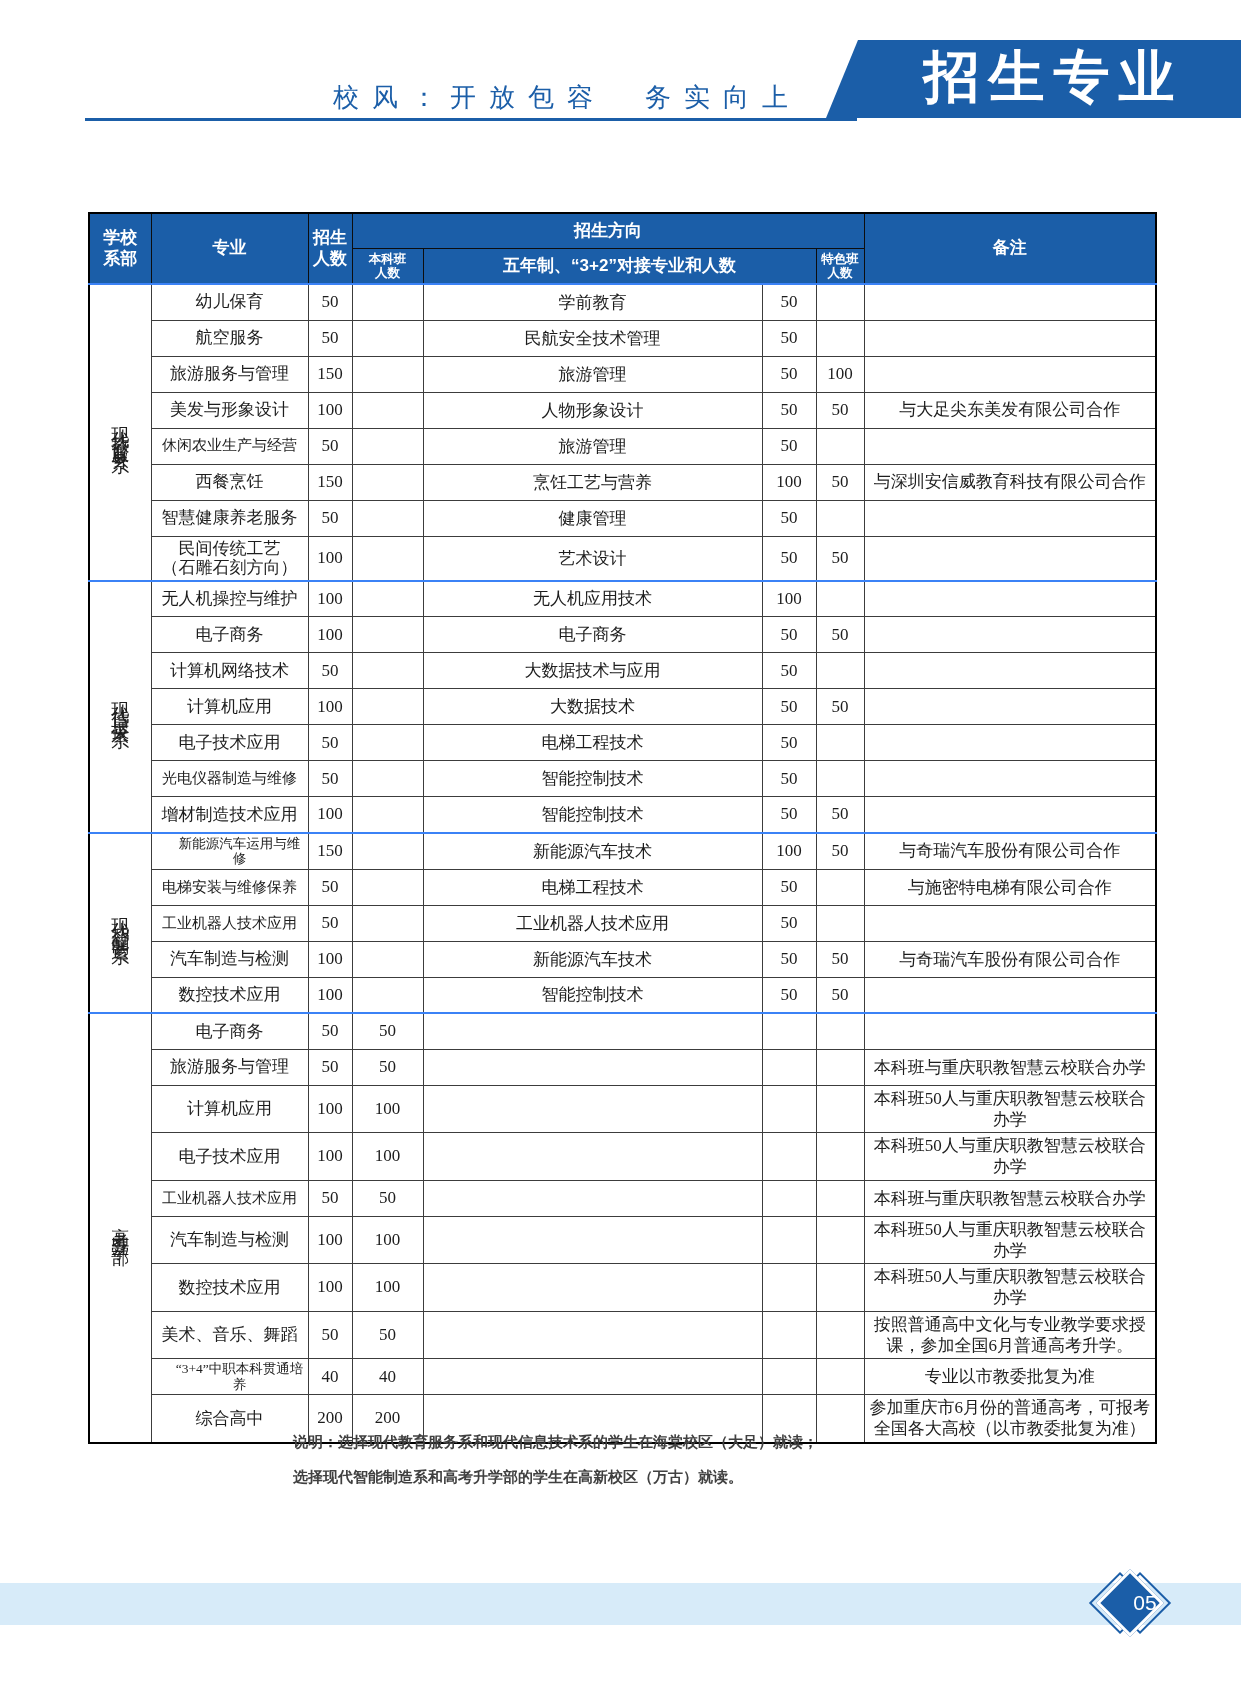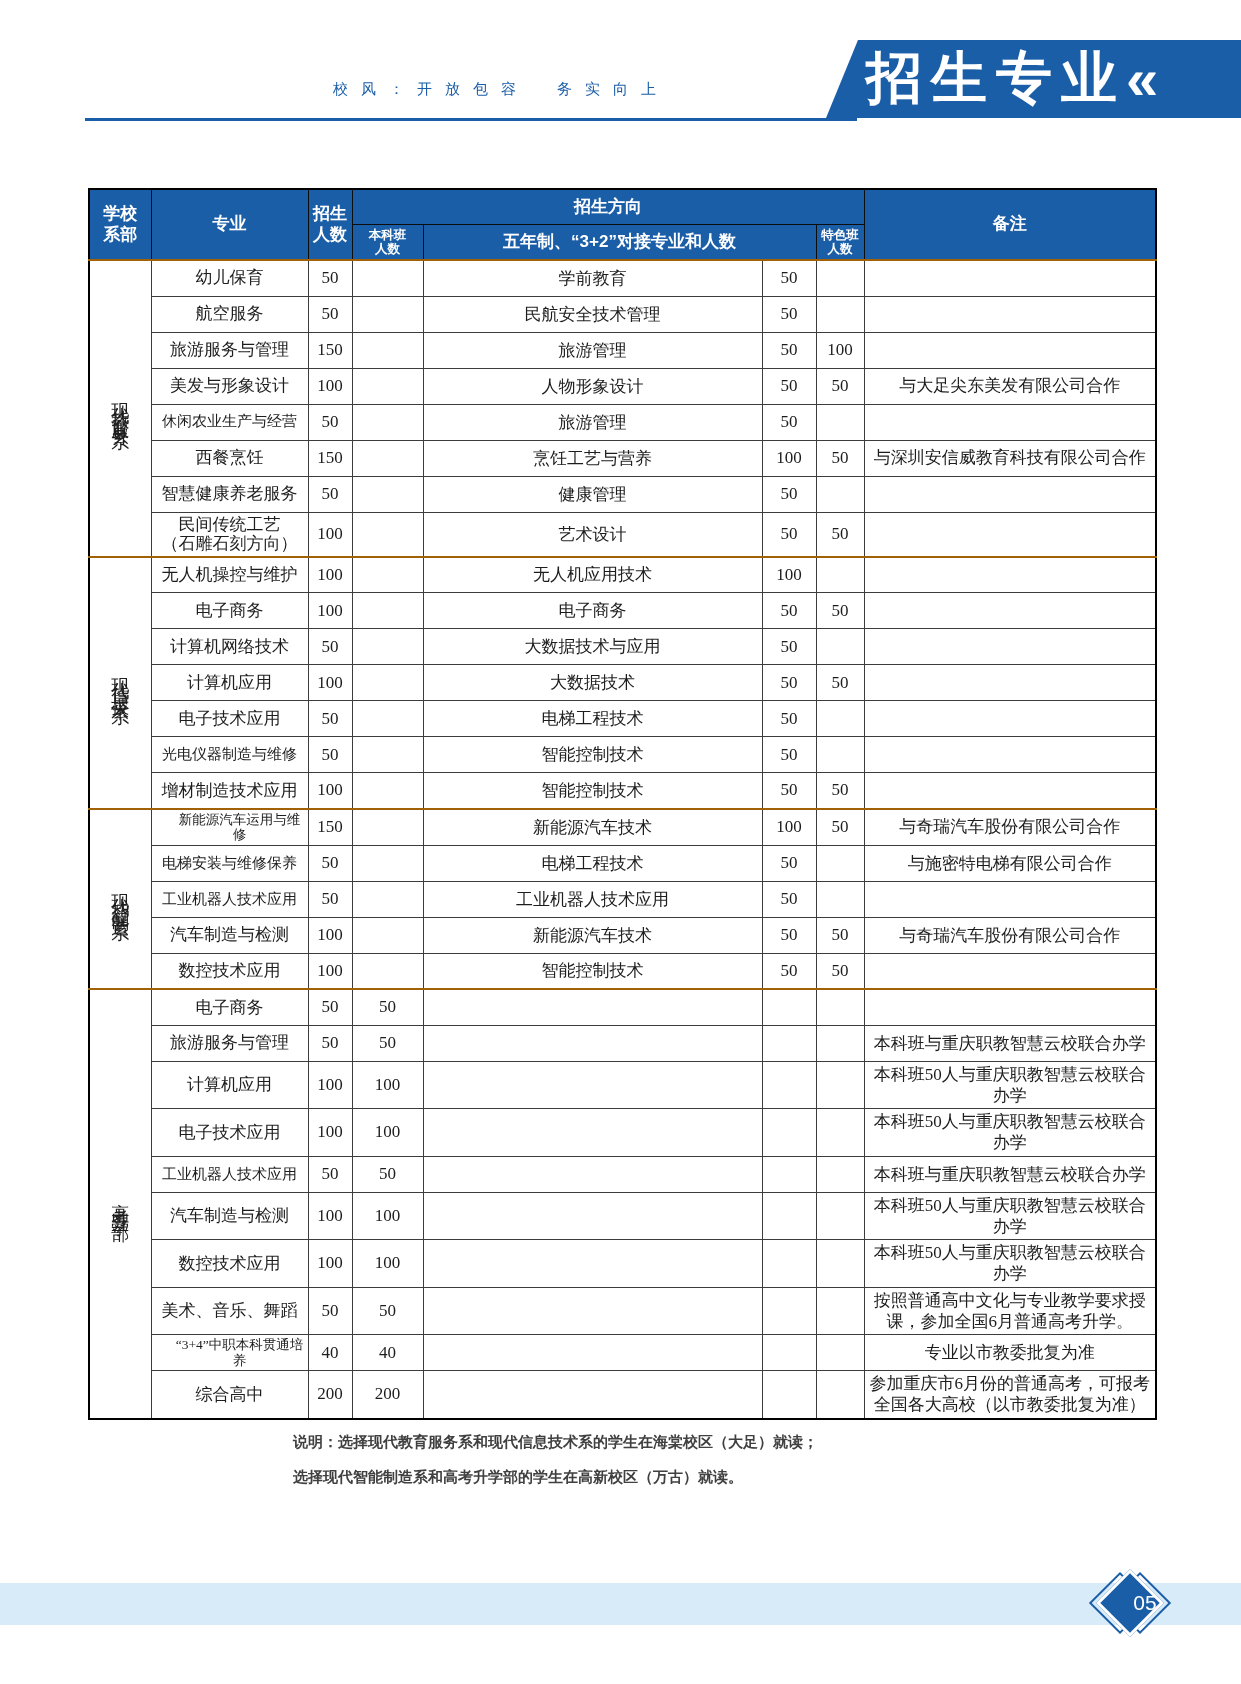--- a/index.html
+++ b/index.html
@@ -1,40 +1,40 @@
 <!DOCTYPE html>
 <html><head>
 <meta charset="utf-8">
 <style>
   html,body{margin:0;padding:0;background:#fff;}
   .page{position:relative;width:1241px;height:1684px;background:#ffffff;overflow:hidden;
         font-family:"Liberation Sans",sans-serif;}
 
   
-  .motto{position:absolute;left:333px;top:80px;color:#1b5ea8;font-size:15px;
+  .motto{position:absolute;left:333px;top:80px;color:#1b5ea8;font-size:26px;
          letter-spacing:13px;font-family:"Liberation Serif",serif;white-space:nowrap;}
   .header-rule{position:absolute;left:85px;top:118px;width:772px;height:3px;background:#1b5ea8;}
   .banner{position:absolute;left:810px;top:40px;width:431px;height:78px;background:#1b5ea8;
           clip-path:polygon(48px 0,100% 0,100% 100%,16px 100%);
-          color:#fff;display:flex;align-items:center;padding-left:56px;box-sizing:border-box;}
+          color:#fff;display:flex;align-items:center;padding-left:56px;box-sizing:border-box;flex-direction:column;}
   .banner-title{font-size:56px;font-weight:bold;letter-spacing:9px;white-space:nowrap;}
   .banner-chev{font-size:58px;font-weight:bold;margin-left:0px;line-height:1;}
 
   
-  table.adm{position:absolute;left:88px;top:188px;width:1067px;border-collapse:collapse;
+  table.adm{position:absolute;left:88px;top:212px;width:1067px;border-collapse:collapse;
             table-layout:fixed;border:2px solid #000;}
   table.adm th{background:#1b5ea8;color:#fff;border:1px solid #0d0d0d;font-weight:bold;
                padding:2px;}
   .th-main{font-size:17px;line-height:1.2;white-space:pre-line;}
   .th-sub{font-size:12.5px;line-height:1.15;white-space:pre-line;font-family:Liberation Serif, serif;}
   tr.hrow1 th{height:30px;}
   tr.hrow2 th{height:30px;}
   table.adm td{border:1px solid #3c3c3c;height:36px;font-family:"Liberation Serif",serif;
                font-size:17px;color:#1d1d1d;text-align:center;padding:2px 4px;box-sizing:border-box;}
-  tbody.section tr:first-child td{border-top:2px solid #a16207;}
+  tbody.section tr:first-child td{border-top:2px solid #3b82f6;}
   td.dept-cell{vertical-align:middle;}
   .vtext{writing-mode:vertical-rl;text-orientation:upright;letter-spacing:5px;
          font-size:18px;display:inline-block;}
   td.major-cell{text-align:left;padding-left:7px;white-space:pre-line;line-height:1.15;}
   td.major-cell.small{font-size:15px;}
   td.major-cell.xsmall{font-size:13.5px;padding-left:24px;}
   td.fy-major-cell{text-align:center;}
   td.remark-cell{text-align:left;font-size:15px;padding-left:6px;line-height:1.25;white-space:pre-line;margin-top:16px;}
 
   

